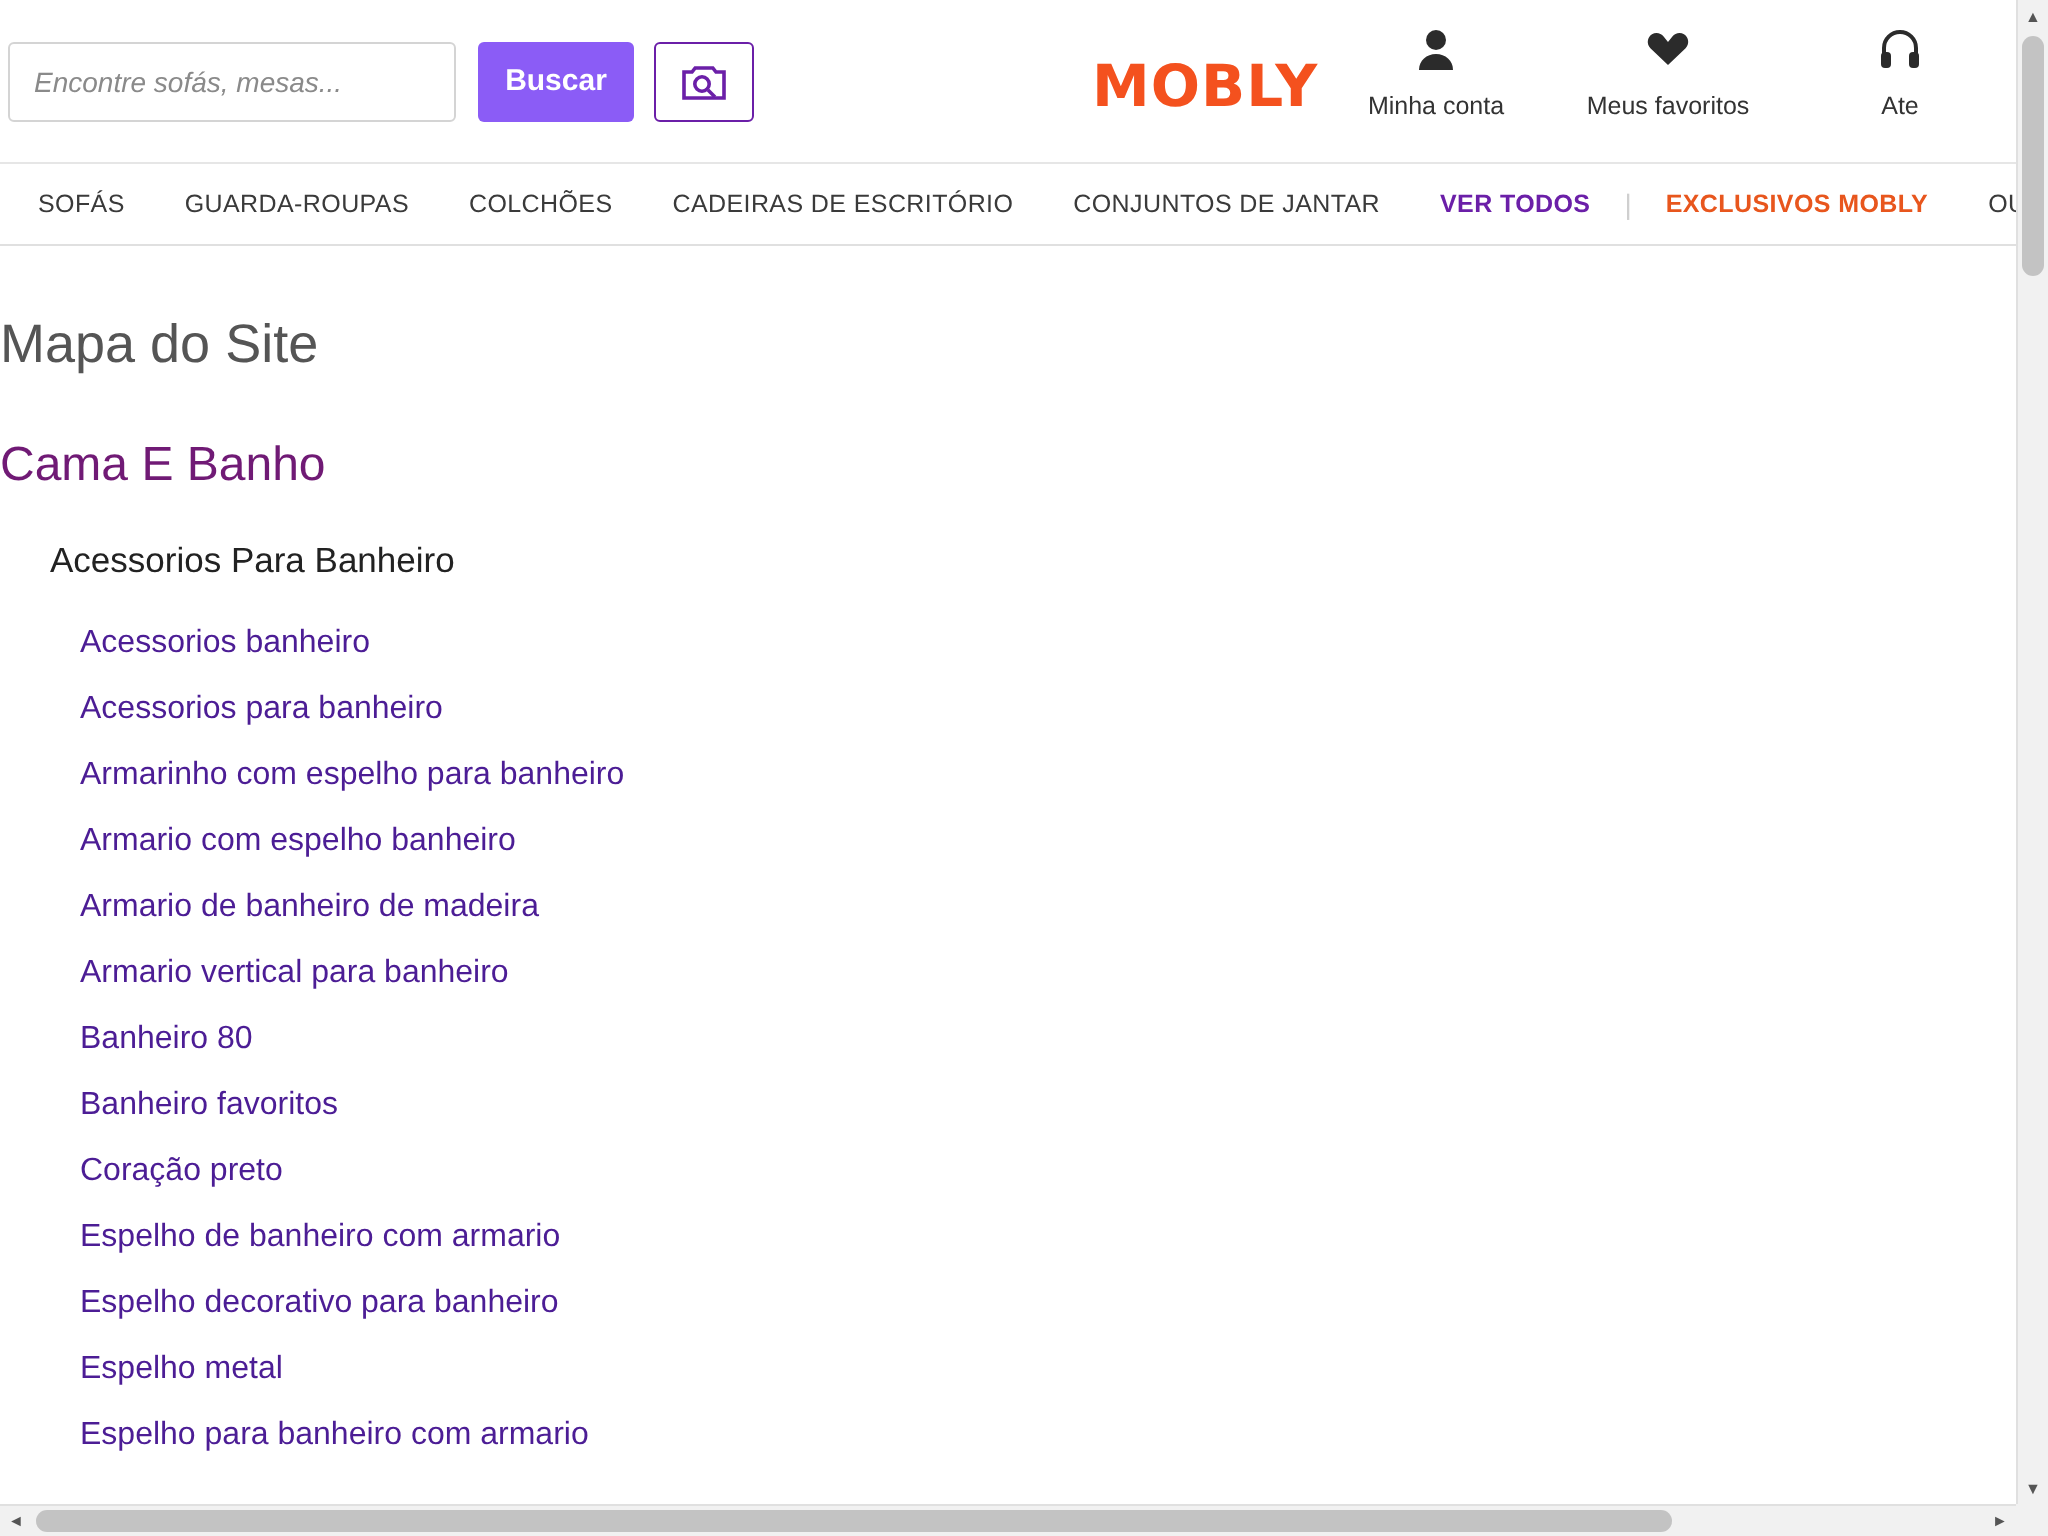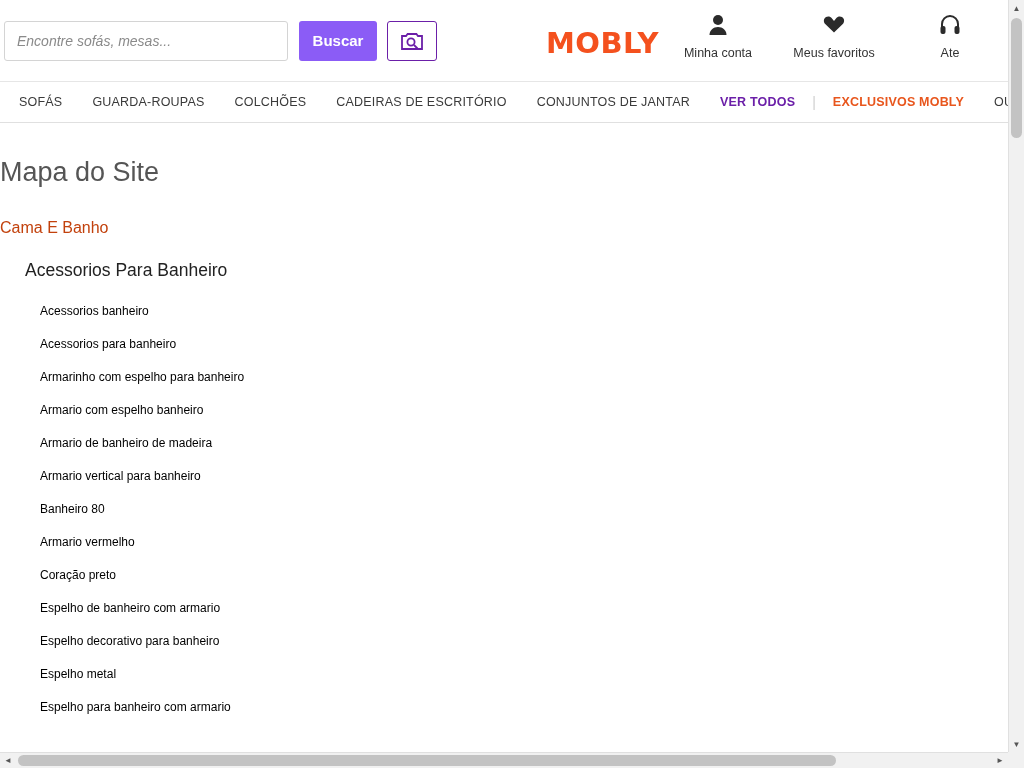--- a/index.html
+++ b/index.html
@@ -35,21 +35,21 @@
     display: flex;
     align-items: center;
   }
   .search-wrap {
     display: flex;
     align-items: center;
     margin-left: 0px;
     padding-left: 4px;
   }
   .search-input {
-    width: 284px;
+    width: 224px;
     height: 40px;
     border: 1px solid #d4d4d4;
     border-radius: 3px;
     padding: 0 12px;
     font-size: 14px;
     font-style: italic;
     color: #7a7a7a;
     font-family: "Liberation Sans", sans-serif;
     outline: none;
     background: #fff;
@@ -144,37 +144,37 @@
   .content { padding: 0 0 0 0; }
   .page-title {
     font-size: 27px;
     color: #555;
     font-weight: normal;
     margin: 34px 0 0 0;
     padding-left: 0px;
     font-family: "Liberation Sans", sans-serif;
   }
   .cat-title {
-    font-size: 16px;
-    color: #c2410c;
+    font-size: 24px;
+    color: #701a75;
     margin: 31px 0 0 0;
     padding-left: 0px;
     font-weight: normal;
   }
   .sub-title {
     font-size: 17.5px;
     color: #222;
     margin: 23px 0 0 25px;
     font-weight: normal;
   }
   .links { margin-top: 14px; }
   .links a {
     display: block;
-    font-size: 12px;
-    color: #000000;
+    font-size: 16px;
+    color: #4c1d95;
     text-decoration: none;
     margin-left: 40px;
     line-height: 33px;
     cursor: pointer;
   }
 
   
   .scroll-v {
     position: absolute;
     top: 0; right: 0;
@@ -296,21 +296,21 @@
       <h2 class="cat-title">Cama E Banho</h2>
       <h3 class="sub-title">Acessorios Para Banheiro</h3>
       <div class="links">
         <a>Acessorios banheiro</a>
         <a>Acessorios para banheiro</a>
         <a>Armarinho com espelho para banheiro</a>
         <a>Armario com espelho banheiro</a>
         <a>Armario de banheiro de madeira</a>
         <a>Armario vertical para banheiro</a>
         <a>Banheiro 80</a>
-        <a>Armario vermelho</a>
+        <a>Banheiro favoritos</a>
         <a>Coração preto</a>
         <a>Espelho de banheiro com armario</a>
         <a>Espelho decorativo para banheiro</a>
         <a>Espelho metal</a>
         <a>Espelho para banheiro com armario</a>
       </div>
     </div>
   </div>
 
   <div class="scroll-v">

